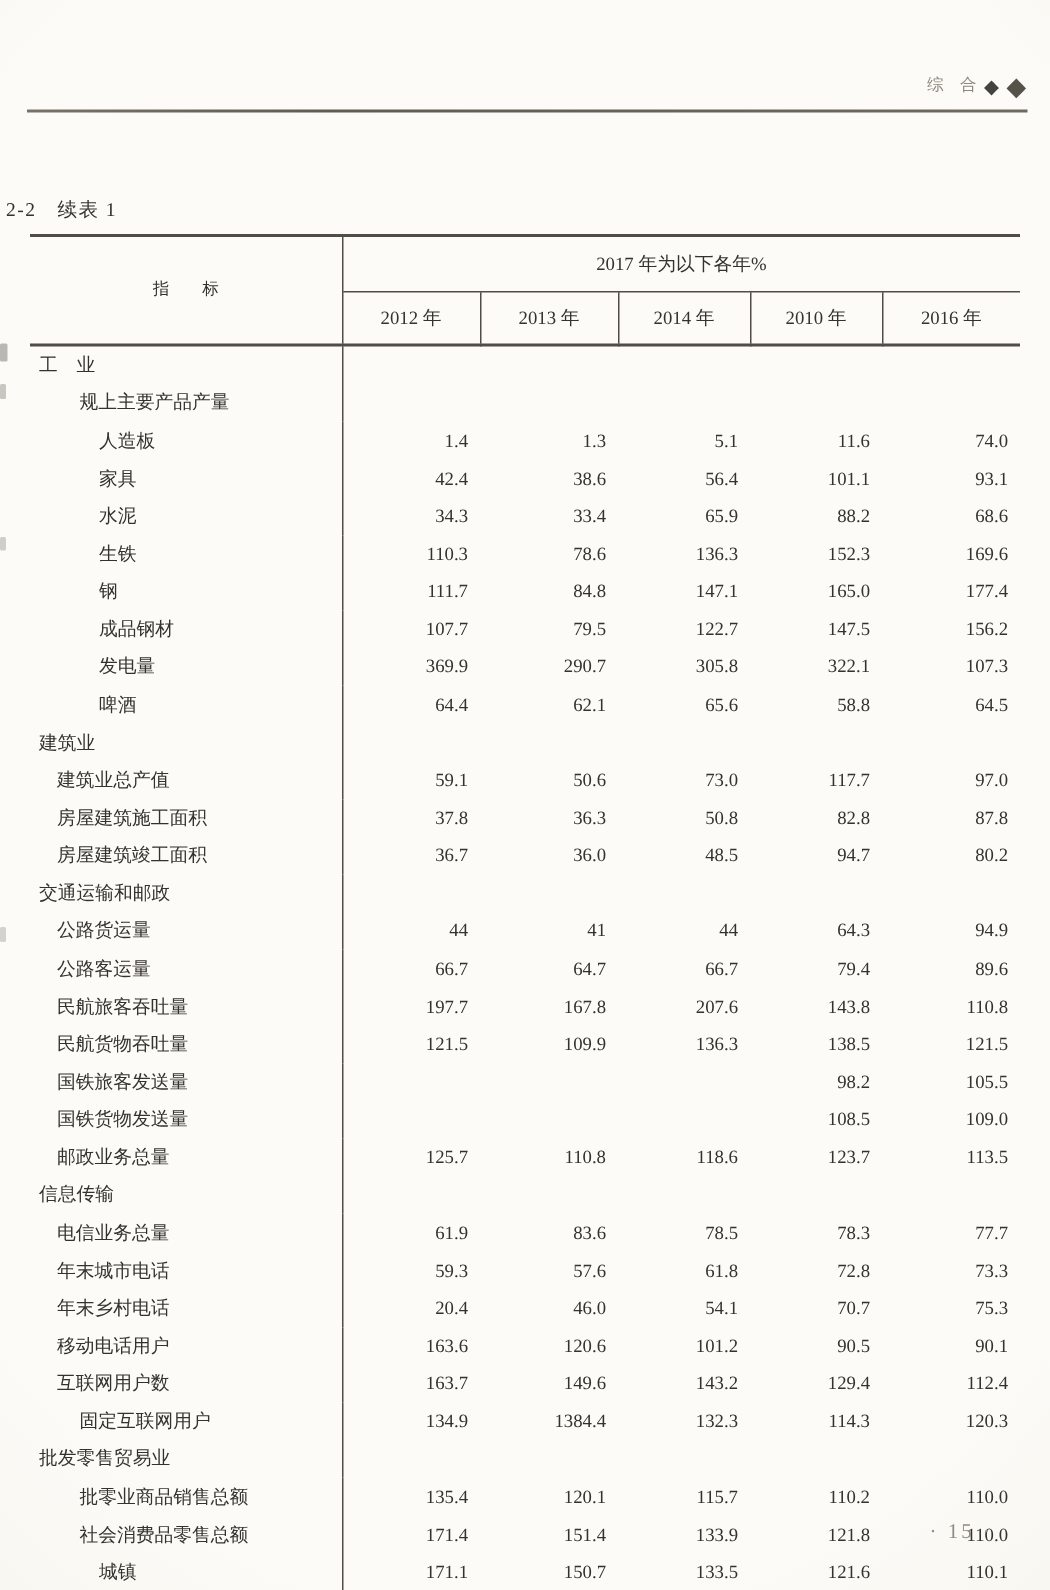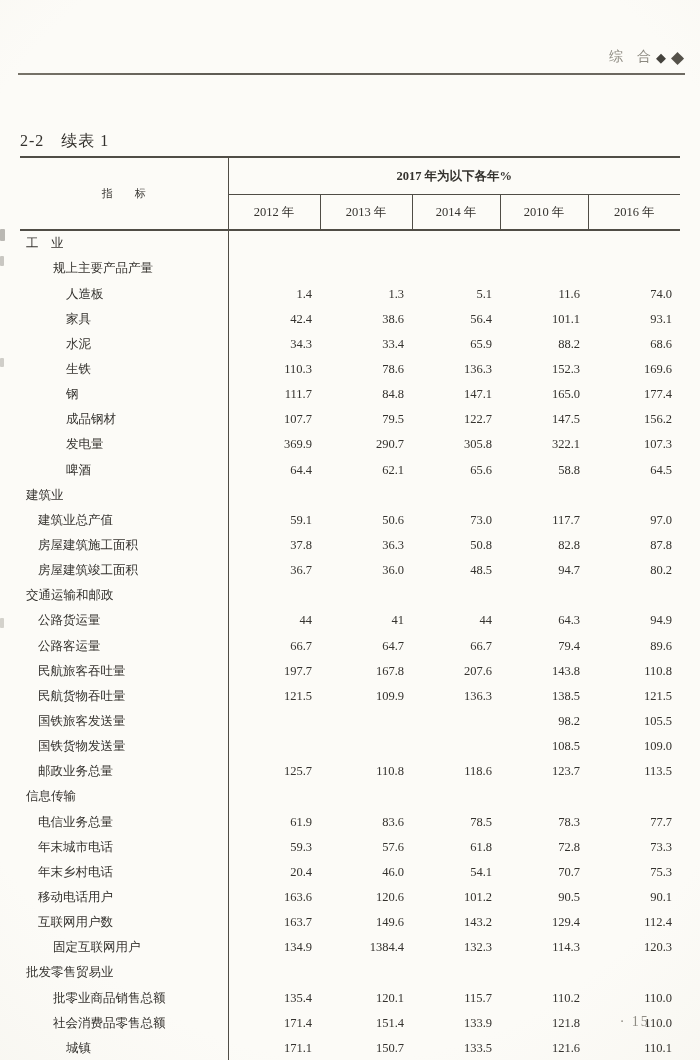--- a/index.html
+++ b/index.html
@@ -17,48 +17,47 @@
   .page{
     position:relative;width:700px;height:1060px;overflow:hidden;
     background:var(--paper);
     background-image:radial-gradient(ellipse 120% 100% at 50% 45%, #fcfbf7 55%, #f1efe7 100%);
   }
   .page-header{
     position:absolute;top:48px;right:16px;height:18px;
     display:flex;align-items:center;gap:5px;
   }
   .section-title{
-    color:var(--header-text);font-size:14px;line-height:1;font-family:Liberation Serif, serif;
+    color:var(--header-text);font-size:11px;line-height:1;font-family:Liberation Serif, serif;
   }
   .diamond{color:var(--diamond);line-height:1;}
   .diamond.d1{font-size:13px;}
   .diamond.d2{font-size:17px;color:#55524a;}
   .header-rule{
     position:absolute;left:18px;right:15px;top:73px;height:2px;
     background:linear-gradient(90deg,#777369,#5f5c54 30%,#6e6a62);
   }
   .table-label{
-    position:absolute;left:20px;top:131px;font-size:16px;letter-spacing:1px;
+    position:absolute;left:4px;top:131px;font-size:13px;letter-spacing:1px;
   }
   table.stat-table{
     position:absolute;left:20px;top:156px;width:660px;
     border-collapse:collapse;table-layout:fixed;
     font-size:12.5px;line-height:1;
     border-top:2px solid var(--table-line);
     border-bottom:2px solid var(--table-line);
   }
   .stat-table th{font-weight:normal;}
   th.indicator{
     border-right:1px solid var(--table-line);
     text-align:center;font-size:11px;vertical-align:middle;
   }
   th.span-head{
     height:34px;text-align:center;vertical-align:middle;
     border-bottom:1px solid var(--table-line);
-    font-weight:bold;
   }
   tr.year-row th{height:32px;text-align:center;vertical-align:middle;}
   tr.year-row th + th{border-left:1px solid var(--table-line);}
   thead{border-bottom:2px solid var(--table-line);}
   tbody td{height:23.15px;vertical-align:middle;}
   td.label{
     border-right:1px solid var(--table-line);
     white-space:nowrap;overflow:hidden;
   }
   td.val{text-align:right;padding-right:8px;}

